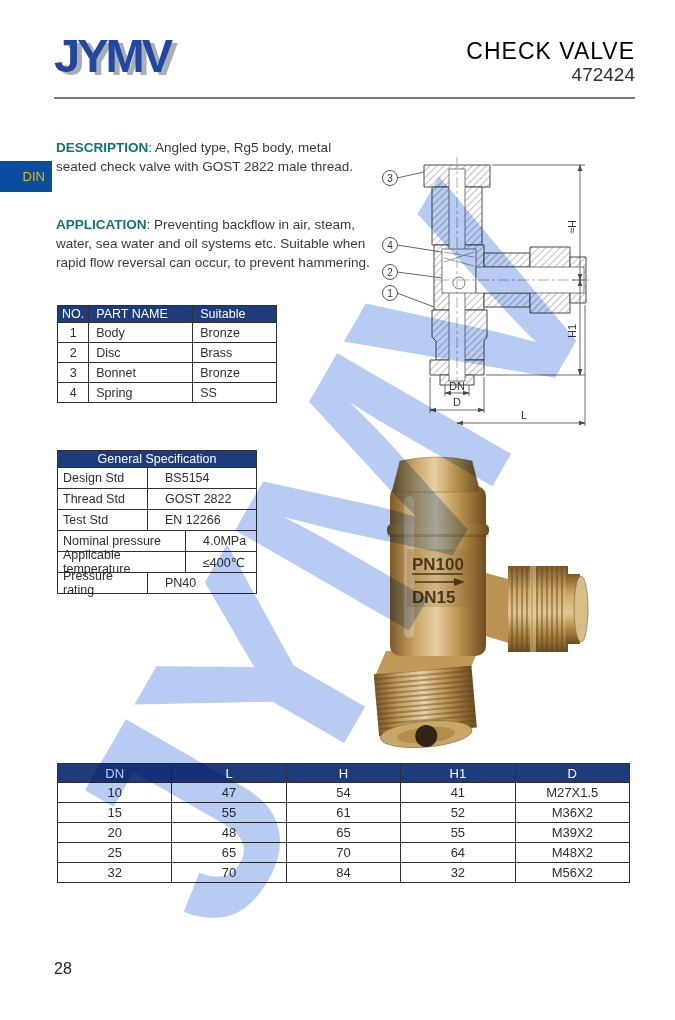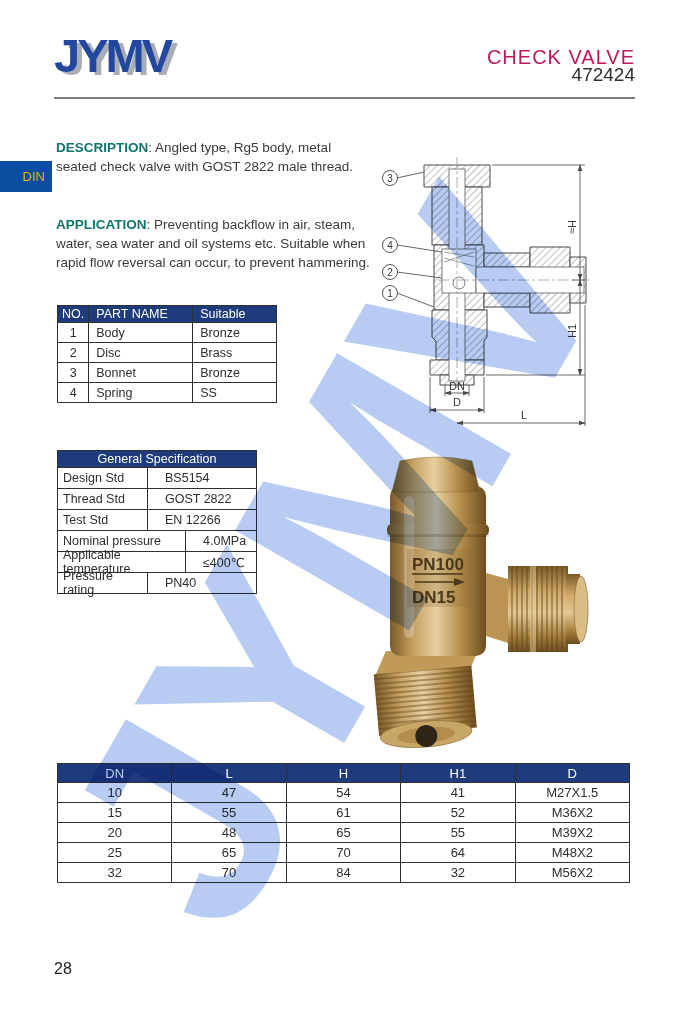--- a/index.html
+++ b/index.html
@@ -7,21 +7,21 @@
     position:relative; width:675px; height:1020px; margin:0 auto;
     background:#ffffff; overflow:hidden;
     font-family:"Liberation Sans","DejaVu Sans",sans-serif; color:#2e2e2e;
   }
   
   .logo{
     position:absolute; left:54px; top:28px;
     font-size:47px; font-weight:800; letter-spacing:-3px;
     color:#23479e; text-shadow:5px 3px 0 #a9aeb6;
   }
-  .title{position:absolute; right:40px; top:46px; font-size:20px; color:#be185d; letter-spacing:1px;}
+  .title{position:absolute; right:40px; top:38px; font-size:23px; color:#000000; letter-spacing:1px;}
   .code{position:absolute; right:40px; top:64px; font-size:19px; color:#332e2c;}
   .rule{position:absolute; left:54px; right:40px; top:97px; height:2px; background:#7a7a7a;}
   
   .din-tab{
     position:absolute; left:0; top:161px; width:52px; height:31px;
     background:#0b4da1; color:#eab308; font-size:13px;
     display:flex; align-items:center; justify-content:flex-end; padding-right:7px; box-sizing:border-box;
   }
   
   .para{position:absolute; font-size:13.5px; line-height:1.42; color:#3a3a3a;}

